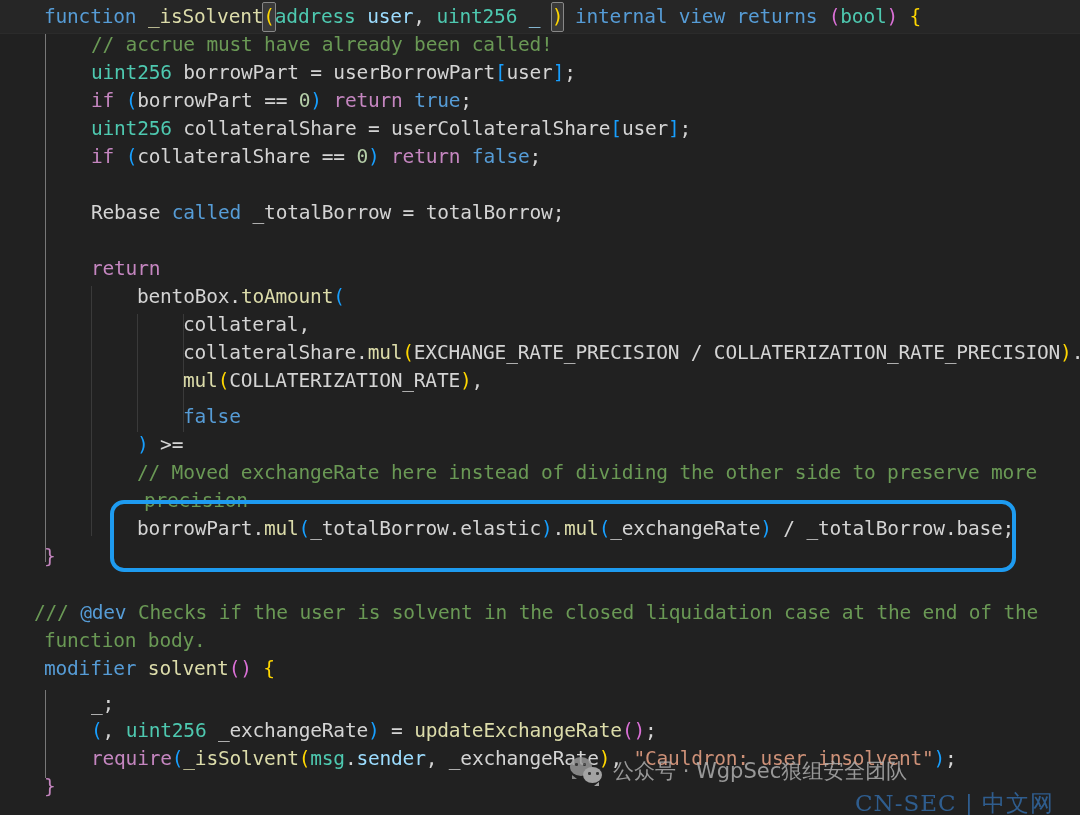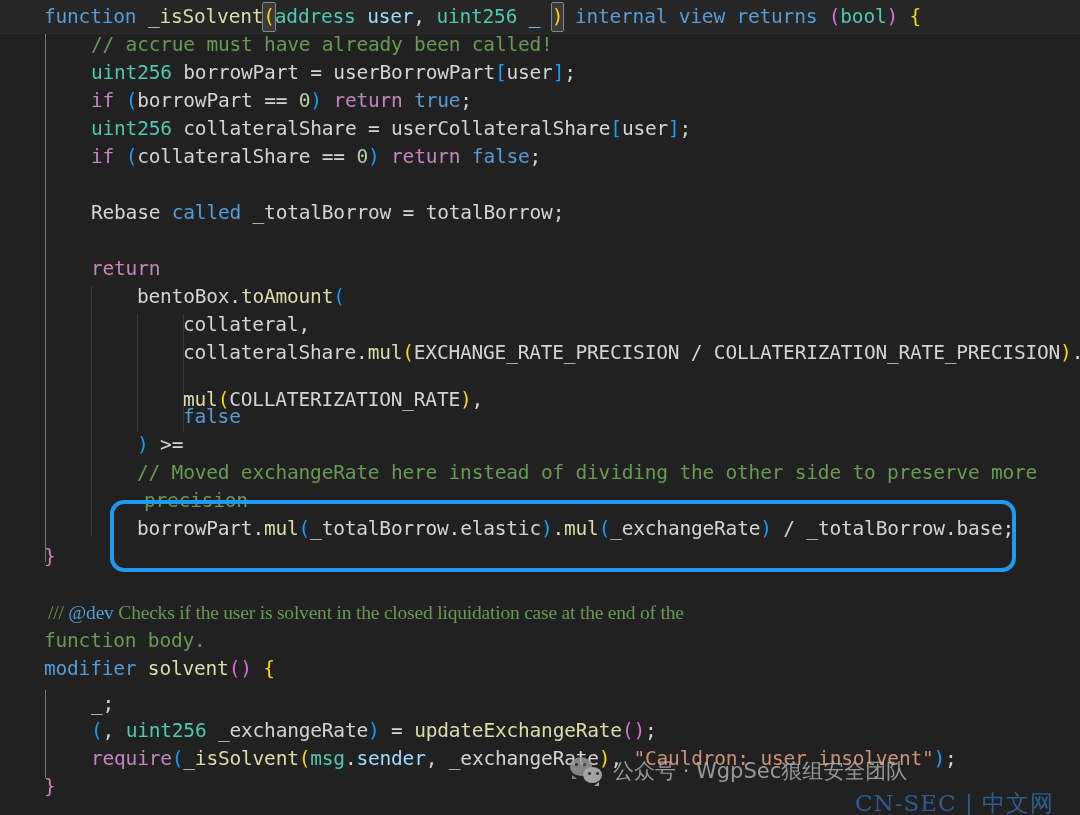--- a/index.html
+++ b/index.html
@@ -201,34 +201,34 @@
       <div class="line" style="top:199px; left:91px;"><span class="id">Rebase</span><span class="kw2"> called </span><span class="id">_totalBorrow </span><span class="op">= </span><span class="id">totalBorrow</span><span class="op">;</span></div>
 
       <div class="line kw" style="top:255px; left:91px;">return</div>
 
       <div class="line" style="top:283px; left:137px;"><span class="id">bentoBox</span><span class="op">.</span><span class="fn">toAmount</span><span class="p3">(</span></div>
 
       <div class="line id" style="top:311px; left:183px;">collateral,</div>
 
       <div class="line" style="top:339px; left:183px;"><span class="id">collateralShare</span><span class="op">.</span><span class="fn">mul</span><span class="p1">(</span><span class="id">EXCHANGE_RATE_PRECISION / COLLATERIZATION_RATE_PRECISION</span><span class="p1">)</span><span class="op">.</span></div>
 
-      <div class="line" style="top:386px; left:183px;"><span class="fn">mul</span><span class="p1">(</span><span class="id">COLLATERIZATION_RATE</span><span class="p1">)</span><span class="op">,</span></div>
+      <div class="line" style="top:367px; left:183px;"><span class="fn">mul</span><span class="p1">(</span><span class="id">COLLATERIZATION_RATE</span><span class="p1">)</span><span class="op">,</span></div>
 
       <div class="line kw2" style="top:403px; left:183px;">false</div>
 
       <div class="line" style="top:431px; left:137px;"><span class="p3">)</span><span class="op"> &gt;=</span></div>
 
       <div class="line cmt" style="top:459px; left:137px;">// Moved exchangeRate here instead of dividing the other side to preserve more</div>
       <div class="line cmt" style="top:487px; left:144px;">precision</div>
 
       <div class="line" style="top:515px; left:137px;"><span class="id">borrowPart</span><span class="op">.</span><span class="fn">mul</span><span class="p3">(</span><span class="id">_totalBorrow.elastic</span><span class="p3">)</span><span class="op">.</span><span class="fn">mul</span><span class="p3">(</span><span class="id">_exchangeRate</span><span class="p3">)</span><span class="op"> / </span><span class="id">_totalBorrow.base</span><span class="op">;</span></div>
 
       <div class="line kw" style="top:543px; left:44px;">}</div>
 
-      <div class="line" style="top:599px; left:48px;font-family:Liberation Serif, serif;"><span class="cmtdoc">/// </span><span class="doctag">@dev</span><span class="cmtdoc"> Checks if the user is solvent in the closed liquidation case at the end of the</span></div>
+      <div class="line" style="top:599px; left:34px;"><span class="cmtdoc">/// </span><span class="doctag">@dev</span><span class="cmtdoc"> Checks if the user is solvent in the closed liquidation case at the end of the</span></div>
 
       <div class="line cmt" style="top:627px; left:44px;">function body.</div>
 
       <div class="line" style="top:655px; left:44px;"><span class="kw2">modifier</span><span class="fn"> solvent</span><span class="p2">(</span><span class="p2">)</span><span class="p1"> {</span></div>
 
       <div class="line id" style="top:690px; left:91px;">_;</div>
 
       <div class="line" style="top:717px; left:91px;"><span class="p3">(</span><span class="op">, </span><span class="type">uint256</span><span class="id"> _exchangeRate</span><span class="p3">)</span><span class="op"> = </span><span class="fn">updateExchangeRate</span><span class="p2">(</span><span class="p2">)</span><span class="op">;</span></div>
 
       <div class="line" style="top:745px; left:91px;"><span class="kw">require</span><span class="p3">(</span><span class="fn">_isSolvent</span><span class="p1">(</span><span class="type">msg</span><span class="op">.</span><span class="prop">sender</span><span class="op">, </span><span class="id">_exchangeRate</span><span class="p1">)</span><span class="op">, </span><span class="str">"Cauldron: user insolvent"</span><span class="p3">)</span><span class="op">;</span></div>

